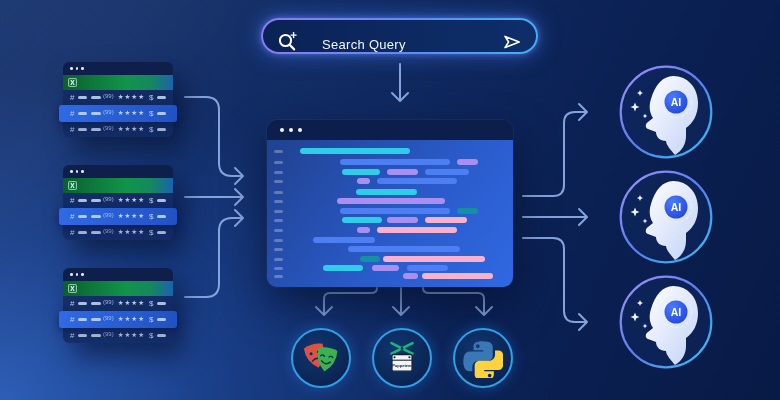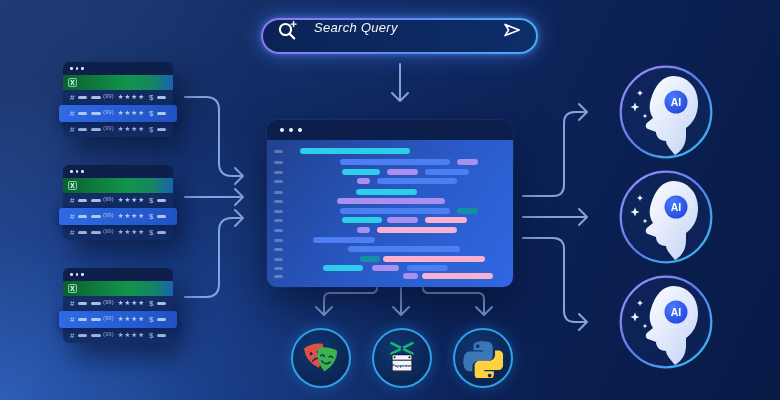--- a/index.html
+++ b/index.html
@@ -10,21 +10,21 @@
       linear-gradient(115deg,#17346f 0%,#112b63 38%,#0b2154 68%,#081a46 100%);}
   svg{display:block}
   
   .arrows{position:absolute;left:0;top:0;pointer-events:none;}
   .arrows path{fill:none;stroke:#8fafe8;stroke-width:2;stroke-linecap:round;stroke-linejoin:round;opacity:.92}
   
   .search-wrap{position:absolute;left:261px;top:18px;width:277px;height:36px;border-radius:18px;
     background:linear-gradient(90deg,#8d7bf2,#5b8cf5 55%,#3fb2f5);padding:2px;box-sizing:border-box;
     box-shadow:0 0 22px rgba(70,130,255,.55),0 0 6px rgba(130,140,255,.55);}
   .search-inner{width:100%;height:100%;border-radius:16px;background:linear-gradient(90deg,#0a2356,#0e2e6a);
-    display:flex;align-items:flex-start;padding:0 14px;gap:16px;box-sizing:border-box;font-style:italic;}
+    display:flex;align-items:flex-end;padding:0 14px;gap:24px;box-sizing:border-box;}
   .query{flex:1;color:#f2f6ff;font-size:13px;letter-spacing:.3px;font-weight:500;}
   
   .card{position:absolute;left:63px;width:110px;border-radius:6px;
     box-shadow:10px 14px 26px rgba(3,12,40,.55);}
   .cards-host .card:nth-child(1){top:62px}
   .cards-host .card:nth-child(2){top:165px}
   .cards-host .card:nth-child(3){top:268px}
   .c-bar{height:13px;background:#0d1f4a;border-radius:6px 6px 0 0;display:flex;align-items:center;padding-left:7px;gap:3px;}
   .dot{width:2.5px;height:2.5px;border-radius:50%;background:#e9effc;opacity:.95;display:block}
   .c-head{height:15px;background:linear-gradient(90deg,#0a5f2e 0%,#12944a 58%,#15875e 80%,#1a63b0 100%);

